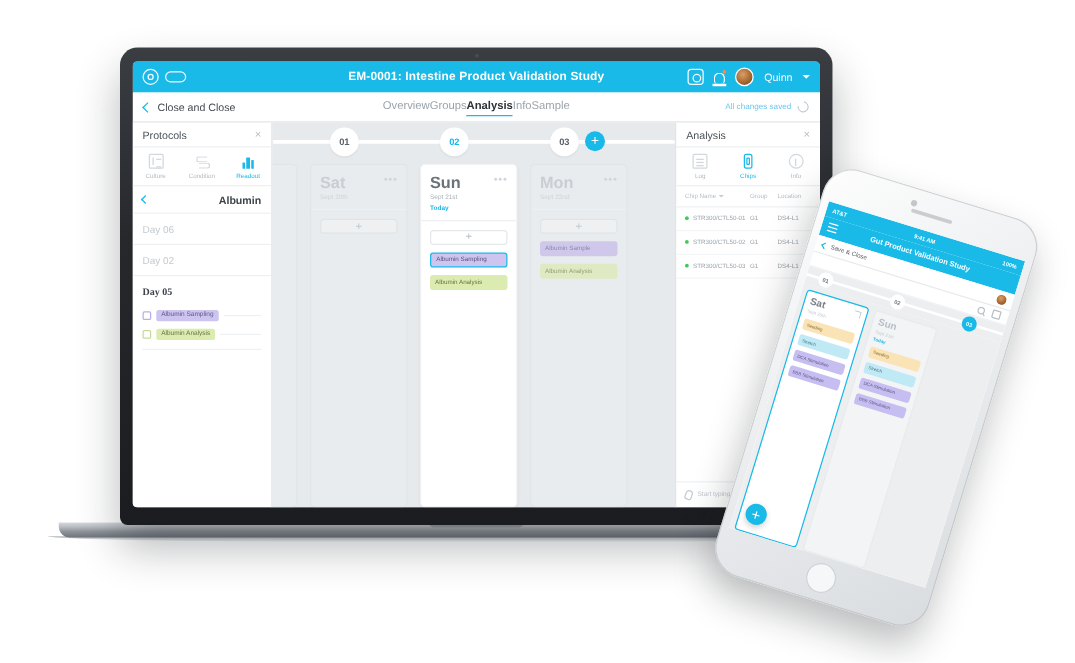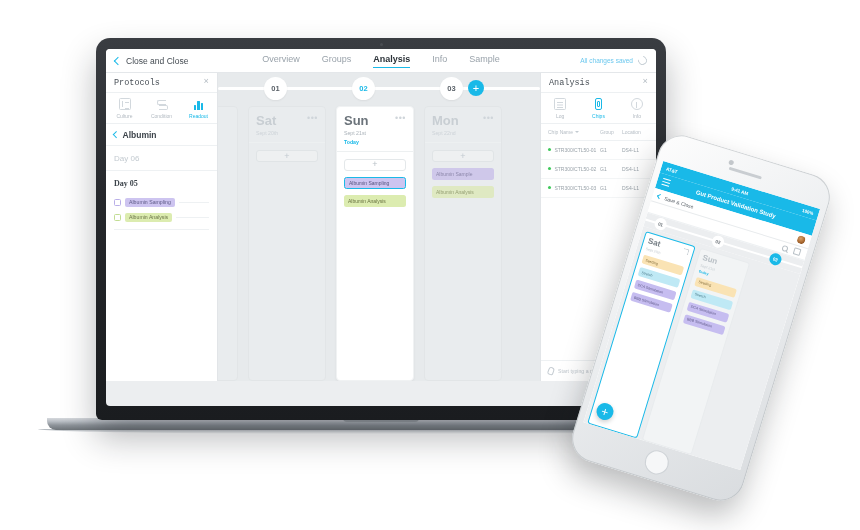--- a/index.html
+++ b/index.html
@@ -98,42 +98,41 @@
   
   .navrow {
     height: 24px; background: #fff; border-bottom: 1px solid #e4e7ea;
     display: flex; align-items: center; padding: 0 9px; position: relative;
   }
   .back-chev {
     width:6px; height:6px; border-left:1.6px solid #19b9e8; border-bottom:1.6px solid #19b9e8;
     transform: rotate(45deg); margin-right: 5px; flex:none;
   }
   .save-close { font-size: 8.5px; color: #444b52; }
-  .tabs { position:absolute; left:0; right:0; display:flex; justify-content:center; gap:22px; pointer-events:none; }
+  .tabs { position:absolute; left:0; right:0; display:flex; justify-content:center; pointer-events:none; }
   .tab { font-size: 9px; color: #9aa3ab; padding-bottom: 3px; pointer-events: auto; }
   .tab.active { color: #2b3238; font-weight: bold; border-bottom: 1.6px solid #19b9e8; }
   .nav-right { margin-left: auto; display:flex; align-items:center; gap:5px; z-index:2; }
   .saved-text { font-size: 6.5px; color: #6cc8ee; }
   .refresh-ico {
     width:9px; height:9px; border:1.3px solid #c3ccd3; border-radius:50%;
     border-top-color: transparent; transform: rotate(-35deg);
   }
 
   
   .appbody { display: flex; height: calc(100% - 49px); background: #e7eaec; }
 
   
   .protocols {
     width: 112px; background: #fff; border-right: 1px solid #e2e5e8;
     display: flex; flex-direction: column; flex: none;
   }
   .panel-head {
     height: 20px; display:flex; align-items:center; padding: 0 8px;
     border-bottom: 1px solid #edf0f2;
-    font-family: Liberation Mono, monospace;
   }
   .panel-title { font-size: 8.5px; color: #4a5158; }
   .x-close { margin-left:auto; font-size: 9px; color: #b4bcc3; line-height: 1; }
   .proto-tabs { display:flex; border-bottom: 1px solid #edf0f2; padding: 5px 0 4px; }
   .proto-tab { flex:1; display:flex; flex-direction:column; align-items:center; gap:2.5px; }
   .pt-label { font-size: 5px; color: #b2bac1; }
   .proto-tab.active .pt-label { color: #19b9e8; }
   .pt-ico { width: 12px; height: 12px; position: relative; }
   .ico-culture { border:1.2px solid #d2d8dd; border-radius:1.5px; }
   .ico-culture::before {
@@ -149,21 +148,21 @@
     content:""; position:absolute; left:1px; top:2px; width:8px; height:3px;
     border:1.2px solid #d2d8dd; border-right:none; border-radius:2px 0 0 2px;
   }
   .ico-cond::after {
     content:""; position:absolute; left:3px; top:7px; width:8px; height:3px;
     border:1.2px solid #d2d8dd; border-left:none; border-radius:0 2px 2px 0;
   }
   .ico-readout { display:flex; align-items:flex-end; gap:1.2px; justify-content:center; }
   .ico-readout b { display:block; width:2.4px; background:#19b9e8; border-radius:.5px; }
   .proto-scroll { flex:1; overflow:hidden; }
-  .crumb { display:flex; align-items:center; gap:4px; padding: 6px 8px 5px; }
+  .crumb { display:flex; align-items:center; gap:4px; padding: 6px 8px 5px; justify-content: space-between; }
   .crumb-chev { width:4.5px; height:4.5px; border-left:1.4px solid #19b9e8; border-bottom:1.4px solid #19b9e8; transform:rotate(45deg); }
   .crumb-text { font-size: 8.5px; color: #3c434a; font-weight: bold; }
   .day-row {
     padding: 8px 8px 7px; font-size: 8px; color: #c3cad0;
     border-top: 1px solid #eef1f3;
   }
   .day-row.active { color: #3c434a; font-weight: bold; border-top-color:#eef1f3;font-family:Liberation Serif, serif; }
   .task-row { display:flex; align-items:center; gap:4px; padding: 3px 8px 3px; }
   .task-row + .task-row { }
   .chk { width:7px; height:7px; border-radius:1.5px; flex:none; background:#fff; }
@@ -387,20 +386,37 @@
 <div id="stage">
 
   <div id="laptop">
     <div class="laptop-foot"></div>
     <div class="laptop-base"></div>
     <div class="lid">
       <div class="camera"></div>
       <div class="lid-inner">
         <div class="screen">
 
+          <div class="topbar">
+            <div class="logo-dot">
+                <i></i>
+              </div>
+            <div class="logo-pill"></div>
+            <div class="app-title">EM-0001: Intestine Product Validation Study</div>
+            <div class="topbar-right">
+              <div class="ico-btn ico-help"></div>
+              <div style="position:relative">
+                <div class="ico-bell"></div>
+                <div class="bell-dot"></div>
+              </div>
+              <div class="avatar"></div>
+              <span class="user-name">Quinn</span>
+              <div class="caret-down"></div>
+            </div>
+          </div>
 
           <div class="navrow">
             <div class="back-chev"></div>
             <span class="save-close">Close and Close</span>
             <div class="tabs">
               <span class="tab">Overview</span>
               <span class="tab">Groups</span>
               <span class="tab active">Analysis</span>
               <span class="tab">Info</span>
               <span class="tab">Sample</span>
@@ -435,20 +451,21 @@
                   </div>
                   <span class="pt-label">Readout</span>
                 </div>
               </div>
               <div class="proto-scroll">
                 <div class="crumb">
                   <div class="crumb-chev"></div>
                   <span class="crumb-text">Albumin</span>
                 </div>
                 <div class="day-row">Day 06</div>
+                <div class="day-row">Day 02</div>
                 <div class="day-row active">Day 05</div>
                 <div class="task-row">
                   <span class="chk purple"></span>
                   <span class="task-pill purple">Albumin Sampling</span>
                   <span class="task-line"></span>
                 </div>
                 <div class="task-row">
                   <span class="chk green"></span>
                   <span class="task-pill green">Albumin Analysis</span>
                   <span class="task-line"></span>

